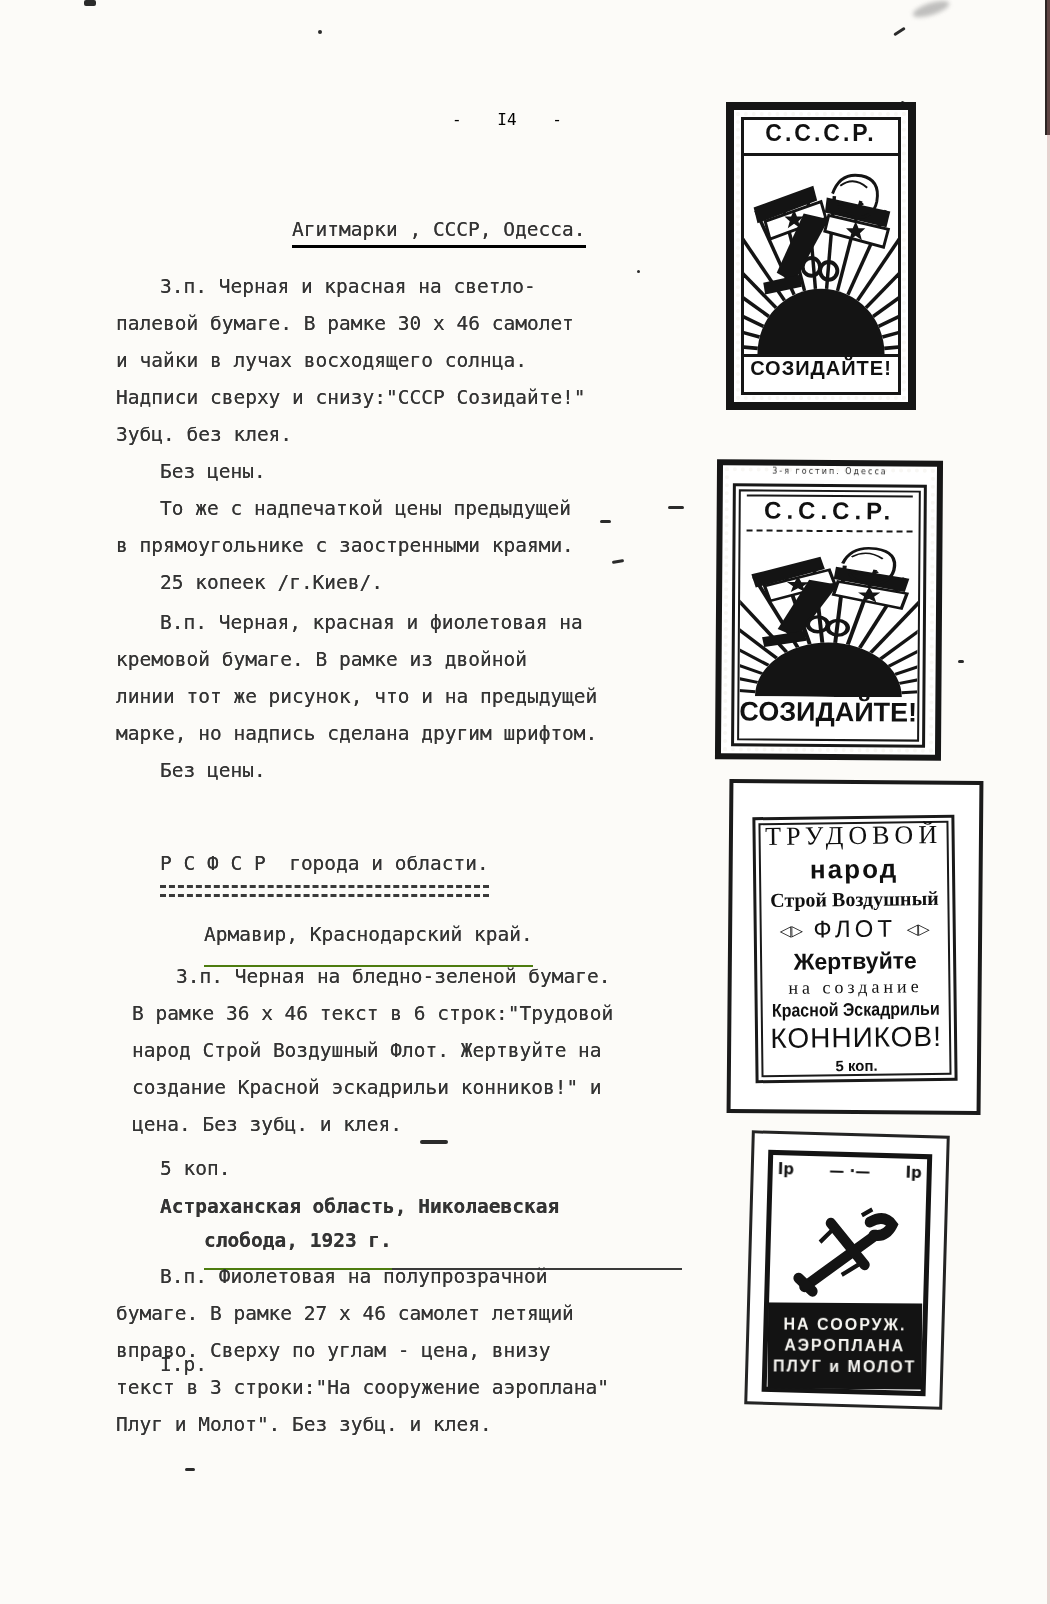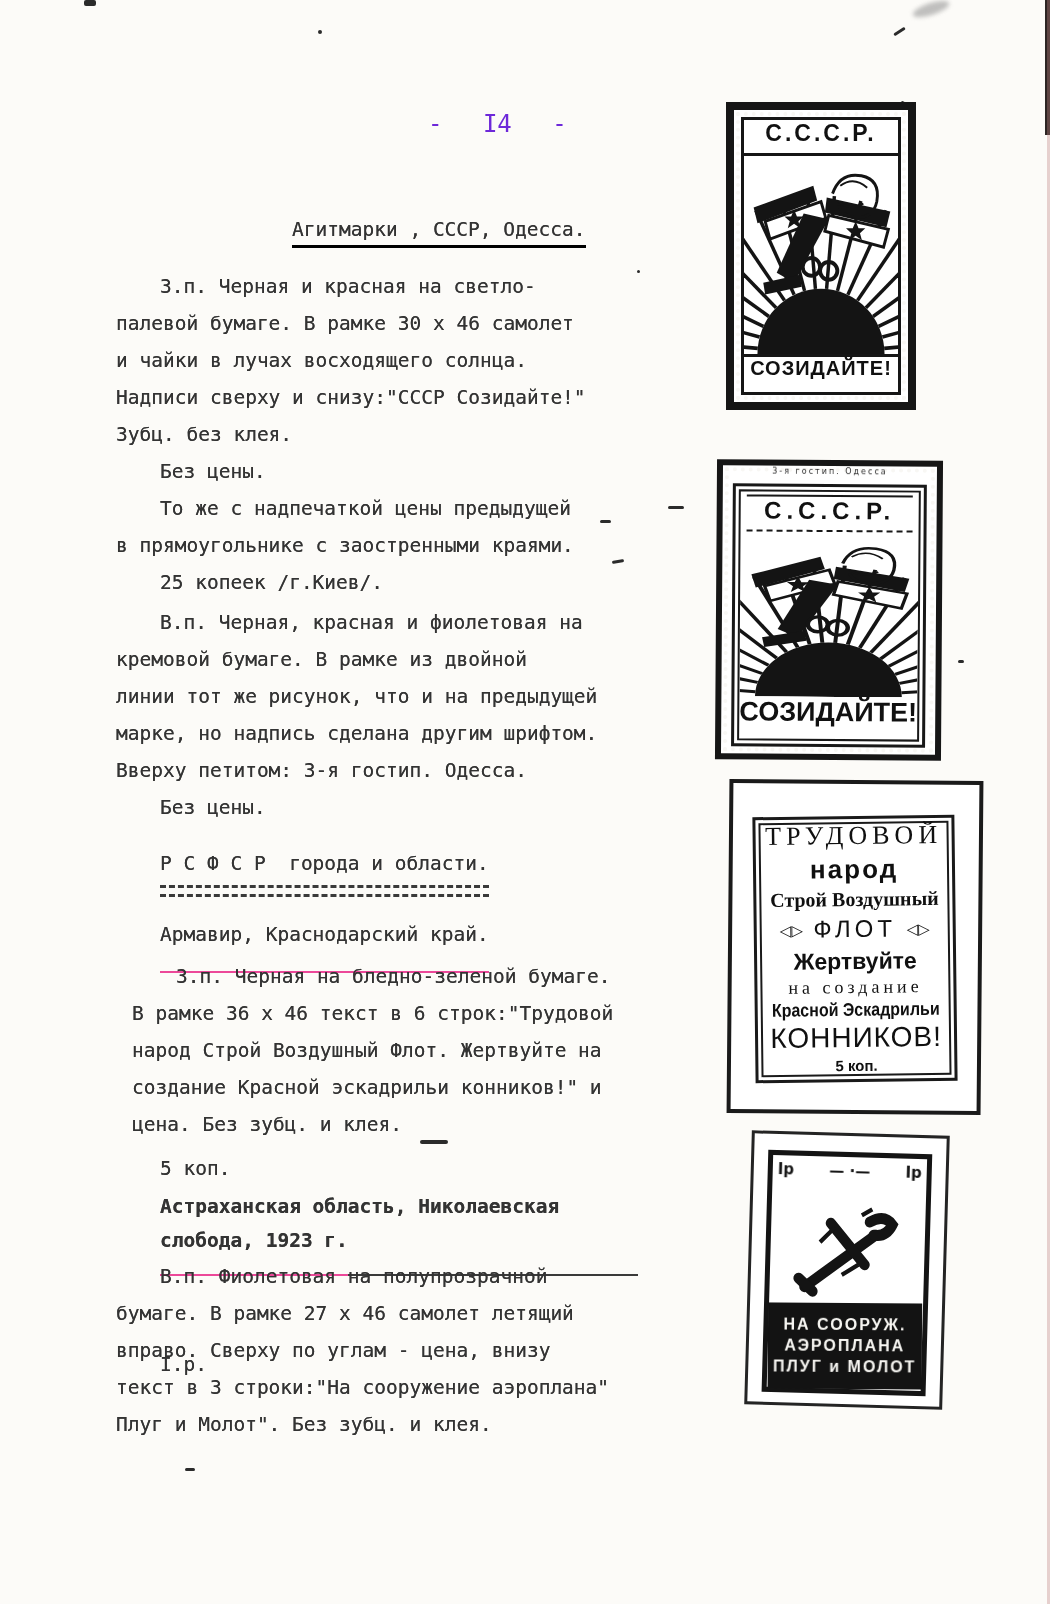--- a/index.html
+++ b/index.html
@@ -3,25 +3,25 @@
 <meta charset="utf-8">
 <style>
   html,body{margin:0;padding:0;background:#e8e6e2;}
   .page{position:relative;width:1050px;height:1604px;background:#fcfbf8;overflow:hidden;
         font-family:"DejaVu Sans Mono",monospace;color:#2f2f2f;}
   
   .para{position:absolute;left:116px;}
   .tl{font-size:19.5px;line-height:37px;white-space:pre;color:#333;
       text-shadow:0 0 .6px rgba(45,45,45,.8);}
   .ind{padding-left:44px;}
-  .pagenum{position:absolute;left:428px;top:110px;font-size:24px;word-spacing:26px;color:#6d28d9;}
+  .pagenum{position:absolute;left:452px;top:110px;font-size:16px;word-spacing:26px;color:#000000;}
   .title{position:absolute;left:292px;top:218px;font-size:19.5px;color:#333;
          border-bottom:3px solid #000000;padding-bottom:4px;text-shadow:0 0 .6px rgba(45,45,45,.8);}
   .hd{position:absolute;left:160px;font-size:19.5px;color:#333;text-shadow:0 0 .6px rgba(45,45,45,.8);}
-  .u{border-bottom:2px solid #ec4899;padding-bottom:18px;display:inline-block;}
+  .u{border-bottom:2px solid #4d7c0f;padding-bottom:12px;display:inline-block;margin-left:44px;}
   .ddash{position:relative;display:inline-block;padding-bottom:4px;}
   .ddash::before,.ddash::after{content:"";position:absolute;left:0;right:0;border-top:3px dashed #3a3a3a;}
   .ddash::before{bottom:-2px;}
   .ddash::after{bottom:-11px;}
   .uext{display:inline-block;width:290px;border-bottom:2px solid #3a3a3a;height:1.05em;vertical-align:bottom;}
   
   .stamp{position:absolute;background:#fff;}
   .perfborder{position:absolute;inset:0;border:8px solid #161616;}
   .perfdots{position:absolute;inset:2px;border:4px dotted #f8f7f4;}
   
@@ -161,21 +161,20 @@
     <div class="tl ind">То же с надпечаткой цены предыдущей</div>
     <div class="tl">в прямоугольнике с заостренными краями.</div>
     <div class="tl ind">25 копеек /г.Киев/.</div>
   </div>
 
   <div class="para" style="top:604px;">
     <div class="tl ind">В.п. Черная, красная и фиолетовая на</div>
     <div class="tl">кремовой бумаге. В рамке из двойной</div>
     <div class="tl">линии тот же рисунок, что и на предыдущей</div>
     <div class="tl">марке, но надпись сделана другим шрифтом.</div>
-    <div class="tl">Вверху петитом: 3-я гостип. Одесса.</div>
     <div class="tl ind">Без цены.</div>
   </div>
 
   <div class="hd" style="top:845px;">
     <span class="ddash tl">Р С Ф С Р  города и области.</span>
   </div>
 
   <div class="hd" style="top:916px;">
     <span class="u tl">Армавир, Краснодарский край.</span>
   </div>

